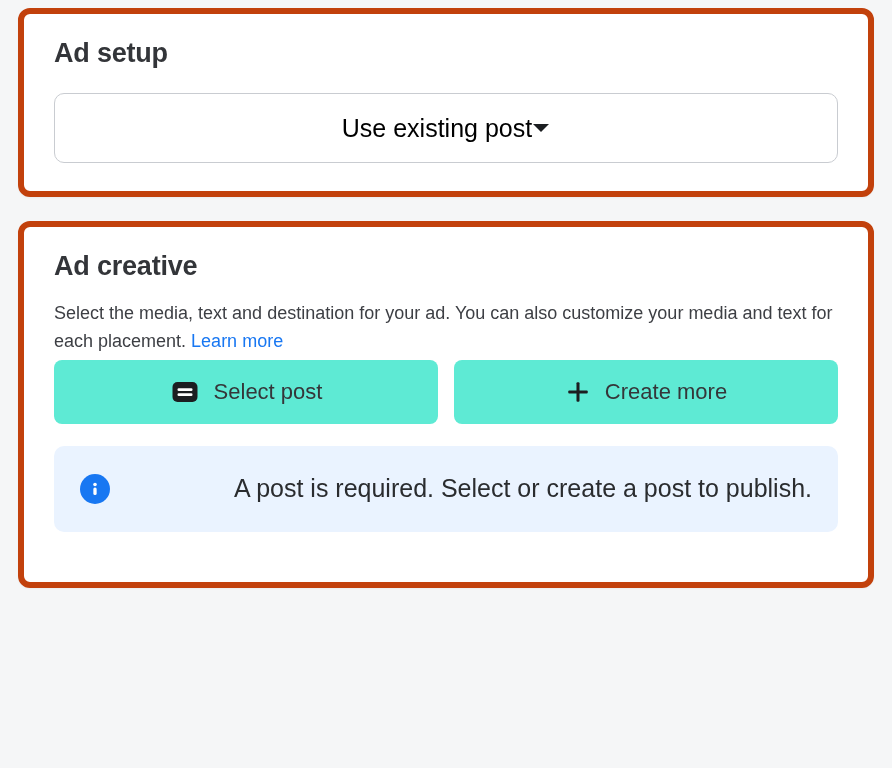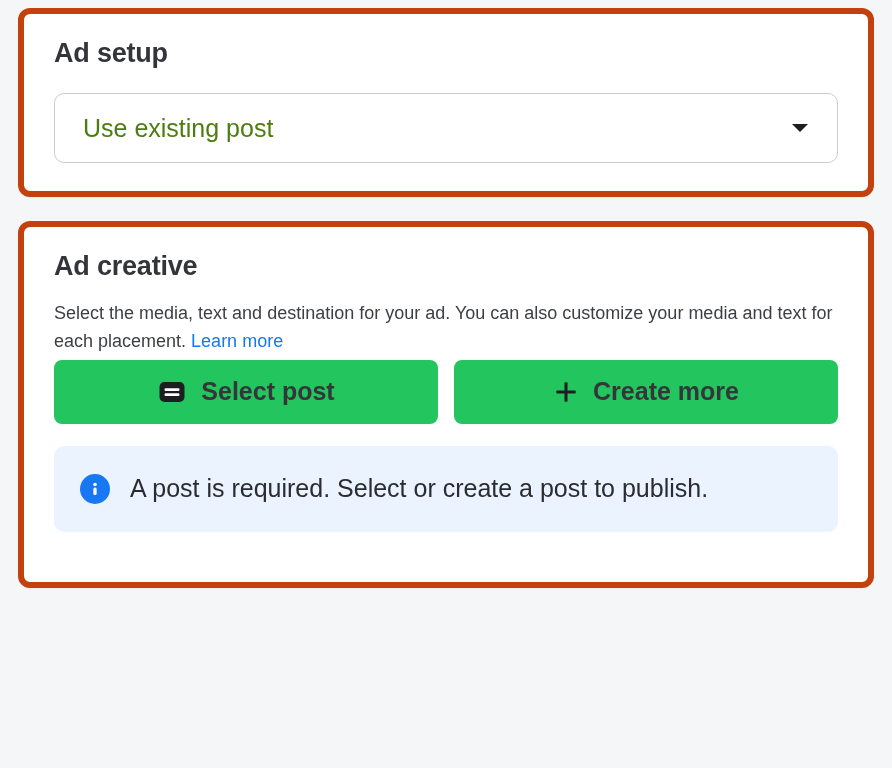--- a/index.html
+++ b/index.html
@@ -22,29 +22,29 @@
     font-size: 27px;
     font-weight: 700;
     color: #333539;
     letter-spacing: -0.2px;
     margin-bottom: 18px;
   }
   .ad-setup .section-title { margin-bottom: 24px; }
   .dropdown {
     display: flex;
     align-items: center;
-    justify-content: space-between;
+    justify-content: center;
     width: 100%;
     height: 70px;
     padding: 0 28px;
     border: 1px solid #c9ccd1;
     border-radius: 10px;
     background: #ffffff;
     font-size: 25px;
-    color: #4d7c0f;
+    color: #000000;
     cursor: pointer;
   }
   .dropdown .caret {
     display: inline-flex;
     color: #1c1e21;
   }
   .subtitle {
     font-size: 18px;
     line-height: 1.55;
     color: #3d3f44;
@@ -60,41 +60,42 @@
     gap: 16px;
     margin-bottom: 22px;
   }
   .btn {
     flex: 1 1 0;
     display: flex;
     align-items: center;
     justify-content: center;
     gap: 14px;
     height: 64px;
-    background: #22c55e;
+    background: #5eead4;
     border: none;
     border-radius: 8px;
-    font-size: 25px;
-    font-weight: 700;
+    font-size: 22px;
+    font-weight: 400;
     color: #353639;
     cursor: pointer;
   }
   .btn .btn-icon {
     display: inline-flex;
     align-items: center;
     justify-content: center;
   }
   .info-banner {
     display: flex;
     align-items: center;
     gap: 20px;
     background: #eaf3ff;
     border-radius: 10px;
     padding: 28px 26px;
     margin-bottom: 22px;
+    justify-content: space-between;
   }
   .info-banner .info-icon-wrap {
     width: 30px; height: 30px;
     border-radius: 50%;
     background: #1877f2;
     display: inline-flex;
     align-items: center;
     justify-content: center;
     flex-shrink: 0;
   }

